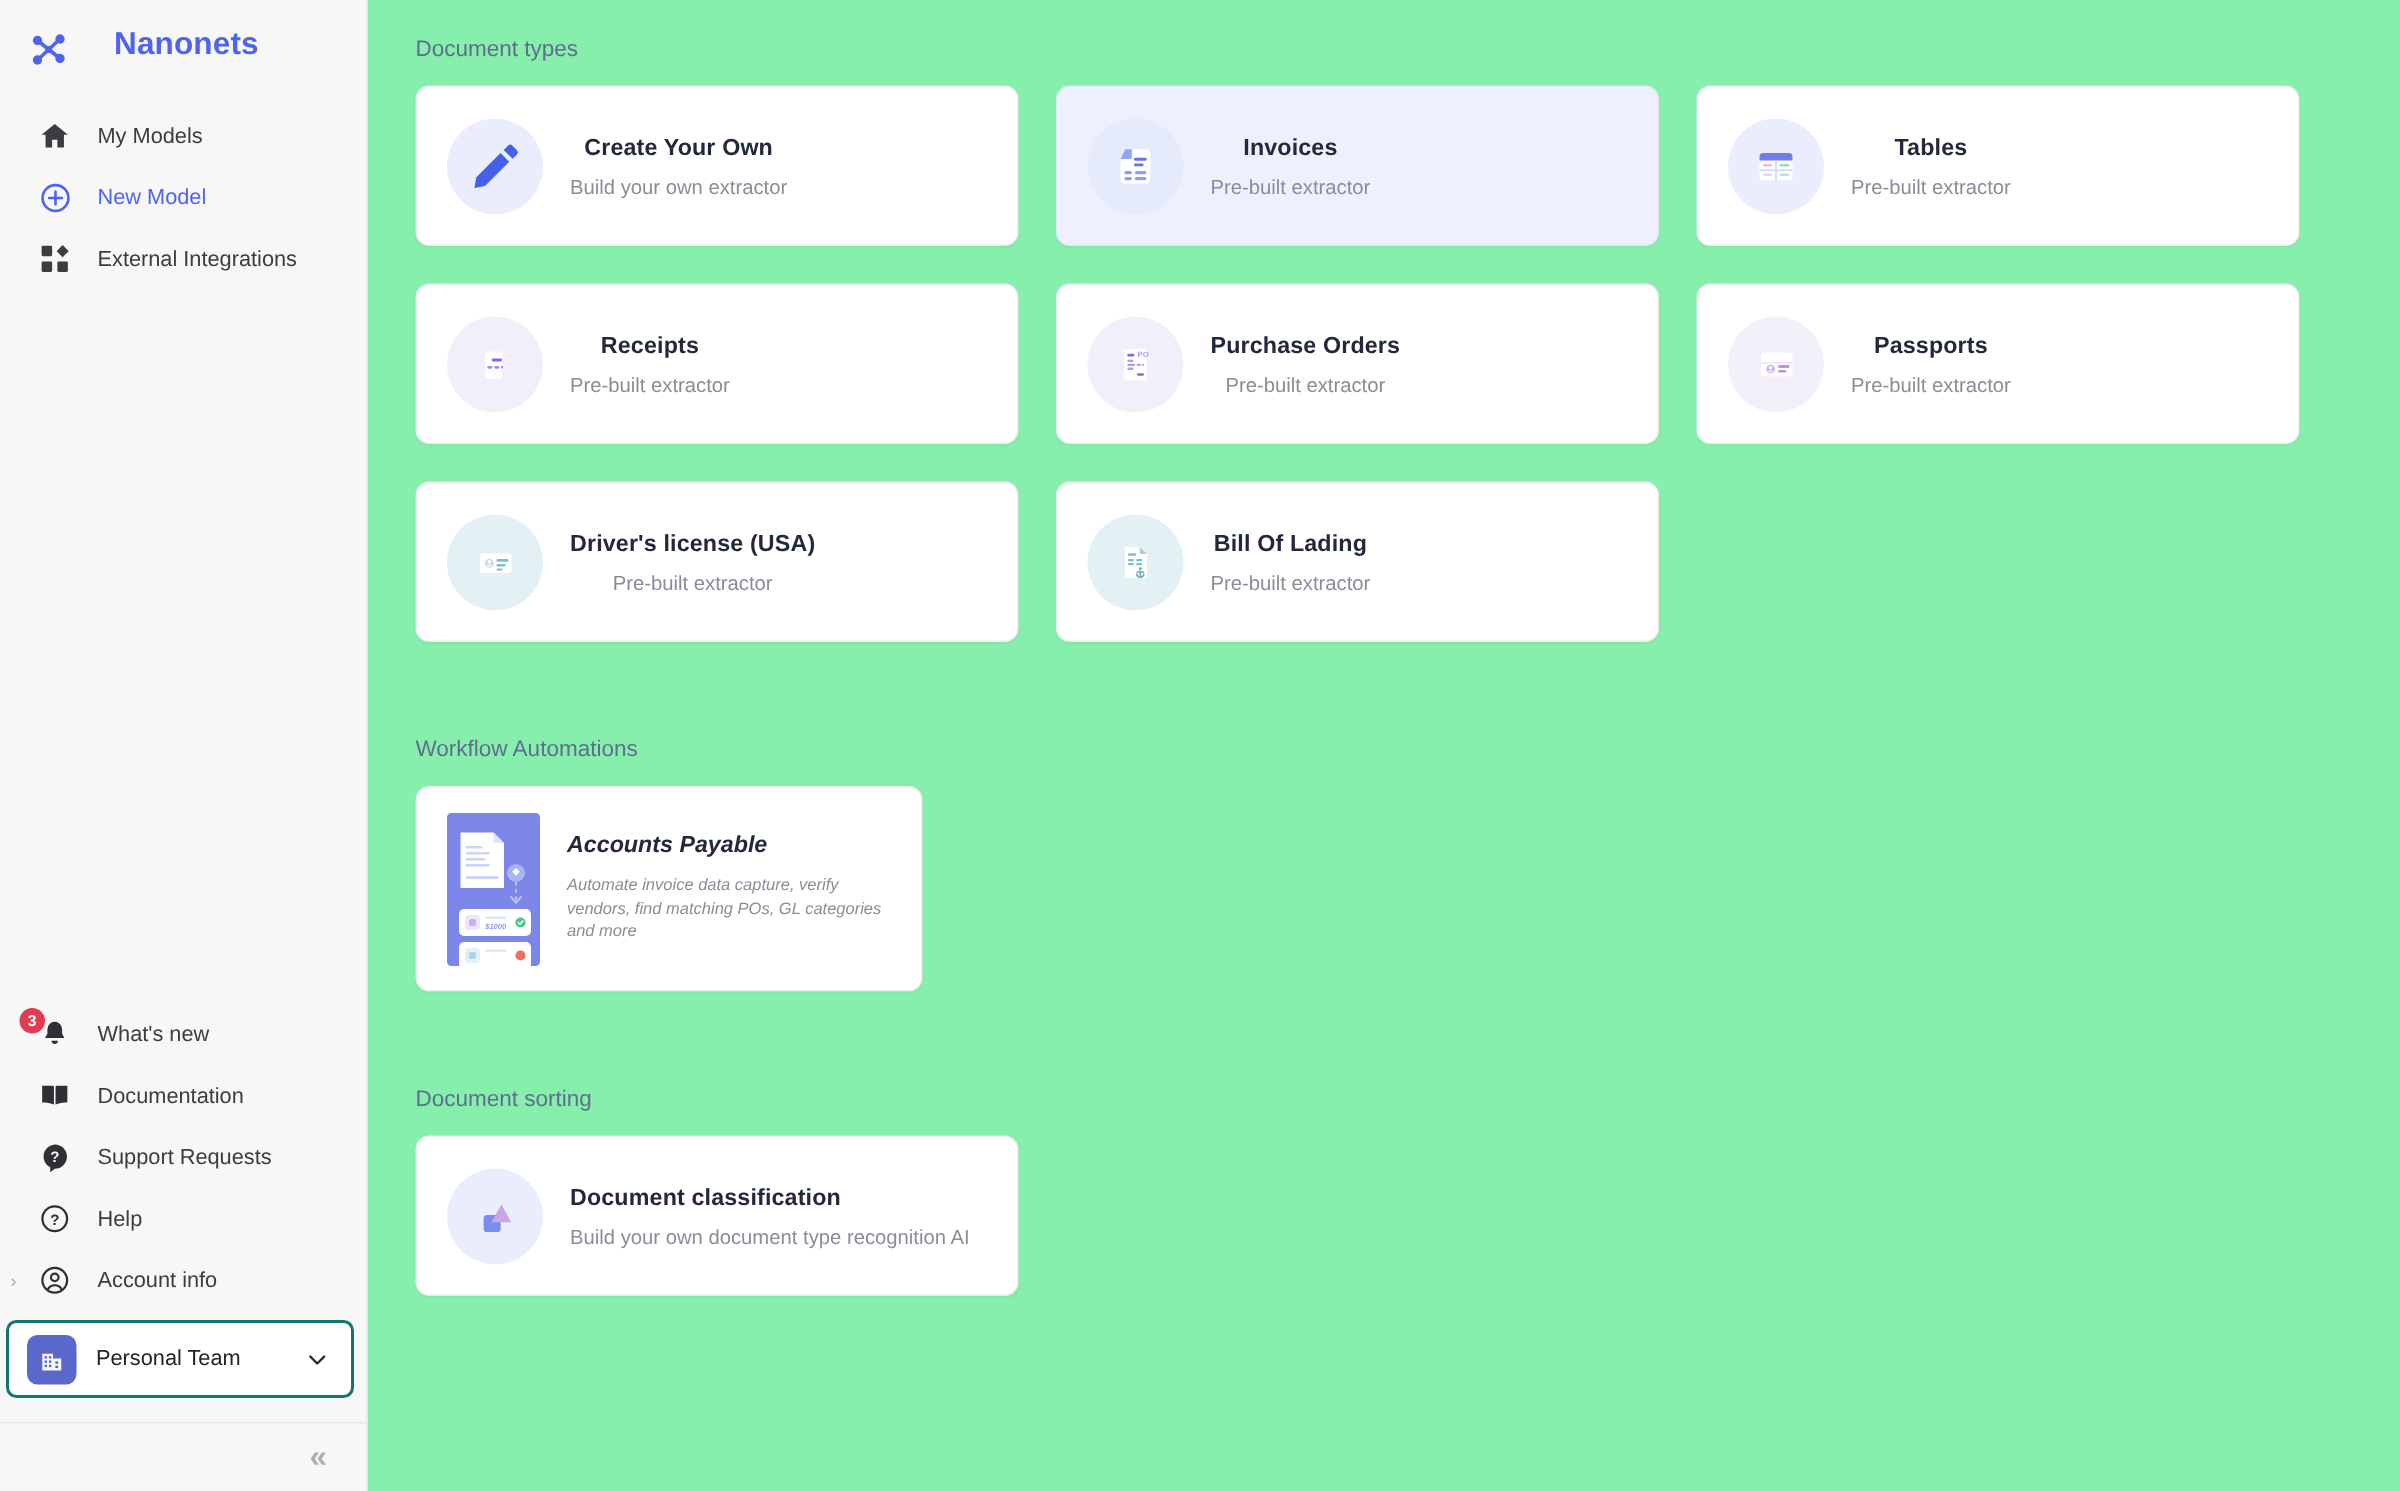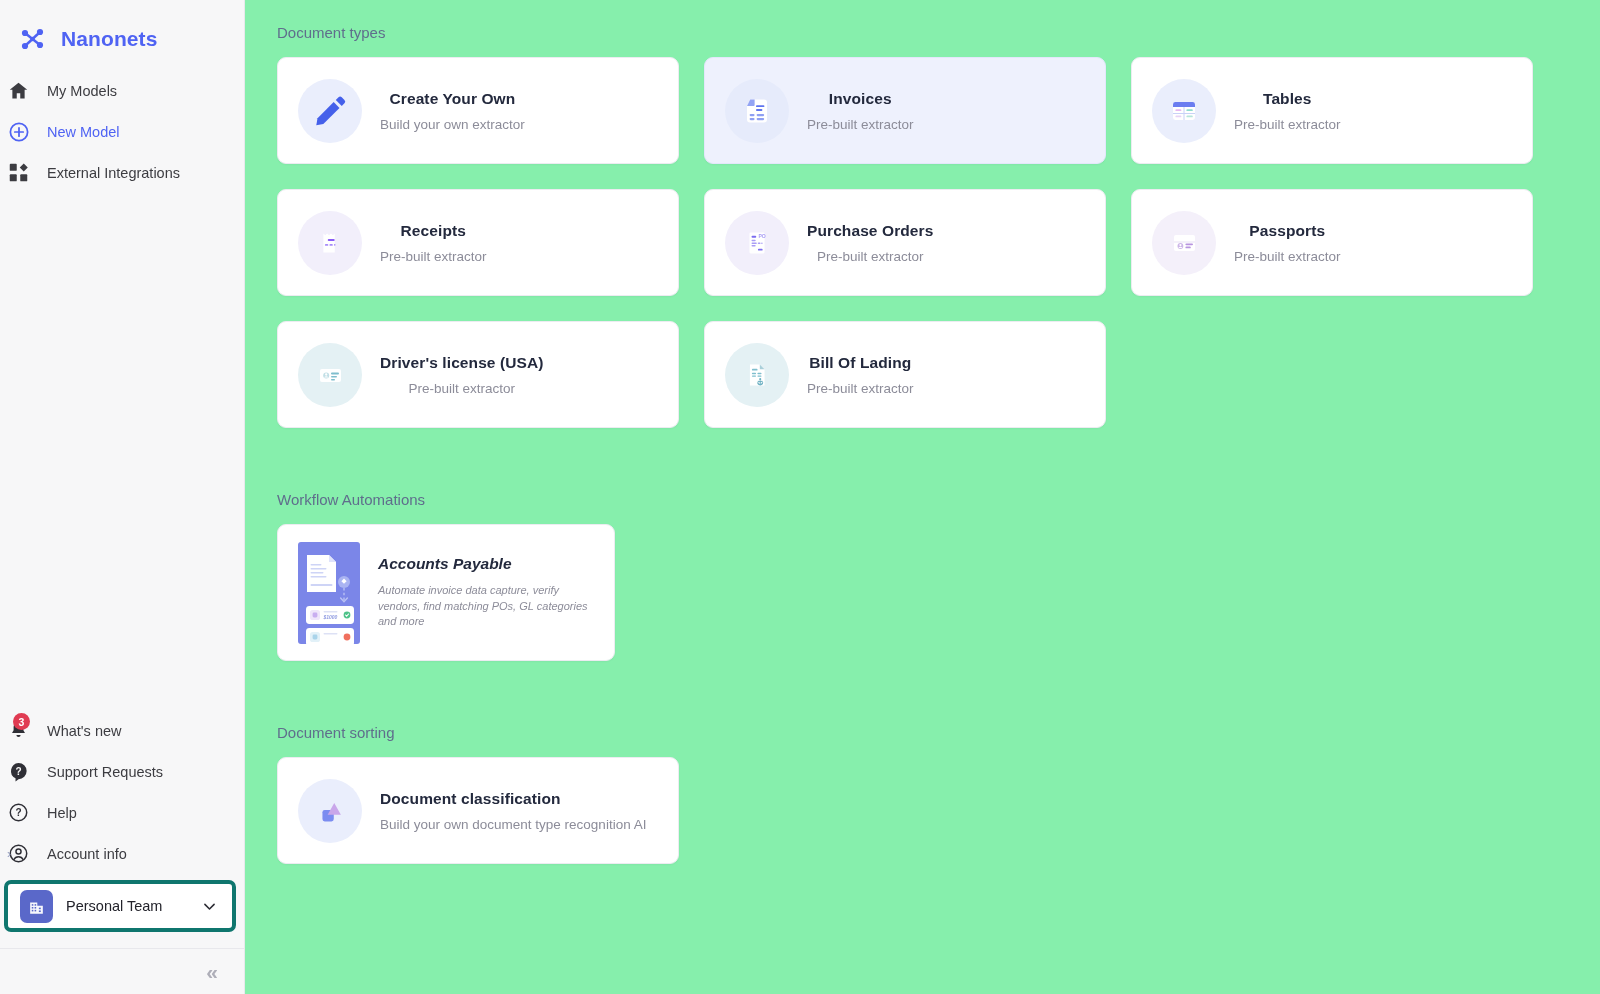--- a/index.html
+++ b/index.html
@@ -12,27 +12,27 @@
   .app { display: flex; width: 1600px; height: 994px; }
 
   
   .sidebar {
     width: 245px; height: 994px;
     background: #f7f7f8;
     border-right: 1px solid #e8e8ec;
     display: flex; flex-direction: column;
     position: relative;
   }
-  .brand { display: flex; align-items: center; gap: 13px; padding: 18px 0 0 18px; height: 60px; }
+  .brand { display: flex; align-items: flex-start; gap: 28px; padding: 18px 0 0 18px; height: 60px; }
   .brand-name { color: #4f63f3; font-size: 21px; font-weight: 600; letter-spacing: .1px; }
 
   .nav-top { margin-top: 10px; }
   .nav-item {
     display: flex; align-items: center; gap: 16px;
-    height: 41px; padding-left: 6px; cursor: pointer;
+    height: 41px; padding-left: 24px; cursor: pointer;
     position: relative;
   }
   .nav-ico { width: 25px; height: 25px; display:flex; align-items:center; justify-content:center; flex: 0 0 25px; }
   .nav-label { font-size: 14.5px; color: #3c3c41; }
   .nav-item.active .nav-label { color: #4f63f3; }
 
   .nav-bottom { margin-top: auto; padding-bottom: 8px; }
   .nav-bottom .nav-item { height: 41px; }
 
   .badge {
@@ -41,21 +41,21 @@
     font-size: 10.5px; font-weight: 600;
     min-width: 17px; height: 17px; border-radius: 9px;
     display: flex; align-items: center; justify-content: center;
     z-index: 4; padding: 0 4px;
   }
   .acct-caret { position: absolute; left: 7px; top: 50%; transform: translateY(-50%); color: #9aa3c4; font-size: 12px; }
 
   .team-box {
     margin: 6px 8px 0 4px;
     background: #ffffff;
-    border: 4px solid #0f766e;
+    border: 2px solid #0f766e;
     border-radius: 7px;
     height: 52px;
     display: flex; align-items: center; gap: 13px;
     padding: 0 14px 0 12px; cursor: pointer;
   }
   .team-logo {
     width: 33px; height: 33px; border-radius: 7px;
     background: #5a68c9; display: flex; align-items: center; justify-content: center;
     flex: 0 0 33px;
   }
@@ -201,20 +201,29 @@
         <span class="badge">3</span>
         <span class="nav-ico">
           <svg width="21" height="21" viewBox="0 0 24 24" fill="#2f2f36">
             <path d="M12 2.5 a5.6 5.6 0 0 1 5.6 5.6 v3.6 l1.8 3.1 H4.6 l1.8-3.1 V8.1 A5.6 5.6 0 0 1 12 2.5 Z"></path>
             <path d="M9.6 17 h4.8 a2.4 2.4 0 0 1-4.8 0 Z"></path>
           </svg>
         </span>
         <span class="nav-label">What's new</span>
       </div>
 
+      <div class="nav-item">
+        <span class="nav-ico">
+          <svg width="21" height="21" viewBox="0 0 24 24" fill="#2f2f36">
+            <path d="M2.4 4.4 h8 a1 1 0 0 1 1 1 v13.4 s-3-1.6-9-1.6 Z"></path>
+            <path d="M21.6 4.4 h-8 a1 1 0 0 0-1 1 v13.4 s3-1.6 9-1.6 Z"></path>
+          </svg>
+        </span>
+        <span class="nav-label">Documentation</span>
+      </div>
 
       <div class="nav-item">
         <span class="nav-ico">
           <svg width="21" height="21" viewBox="0 0 24 24">
             <path d="M12 2.2 a9.3 9.3 0 0 1 0 18.6 l-3.4 2.6 v-3.6 A9.3 9.3 0 0 1 12 2.2 Z" fill="#2f2f36"></path>
             <text x="12" y="15.6" font-size="11.5" font-weight="700" fill="#f7f7f8" text-anchor="middle" font-family="Liberation Sans, sans-serif">?</text>
           </svg>
         </span>
         <span class="nav-label">Support Requests</span>
       </div>

